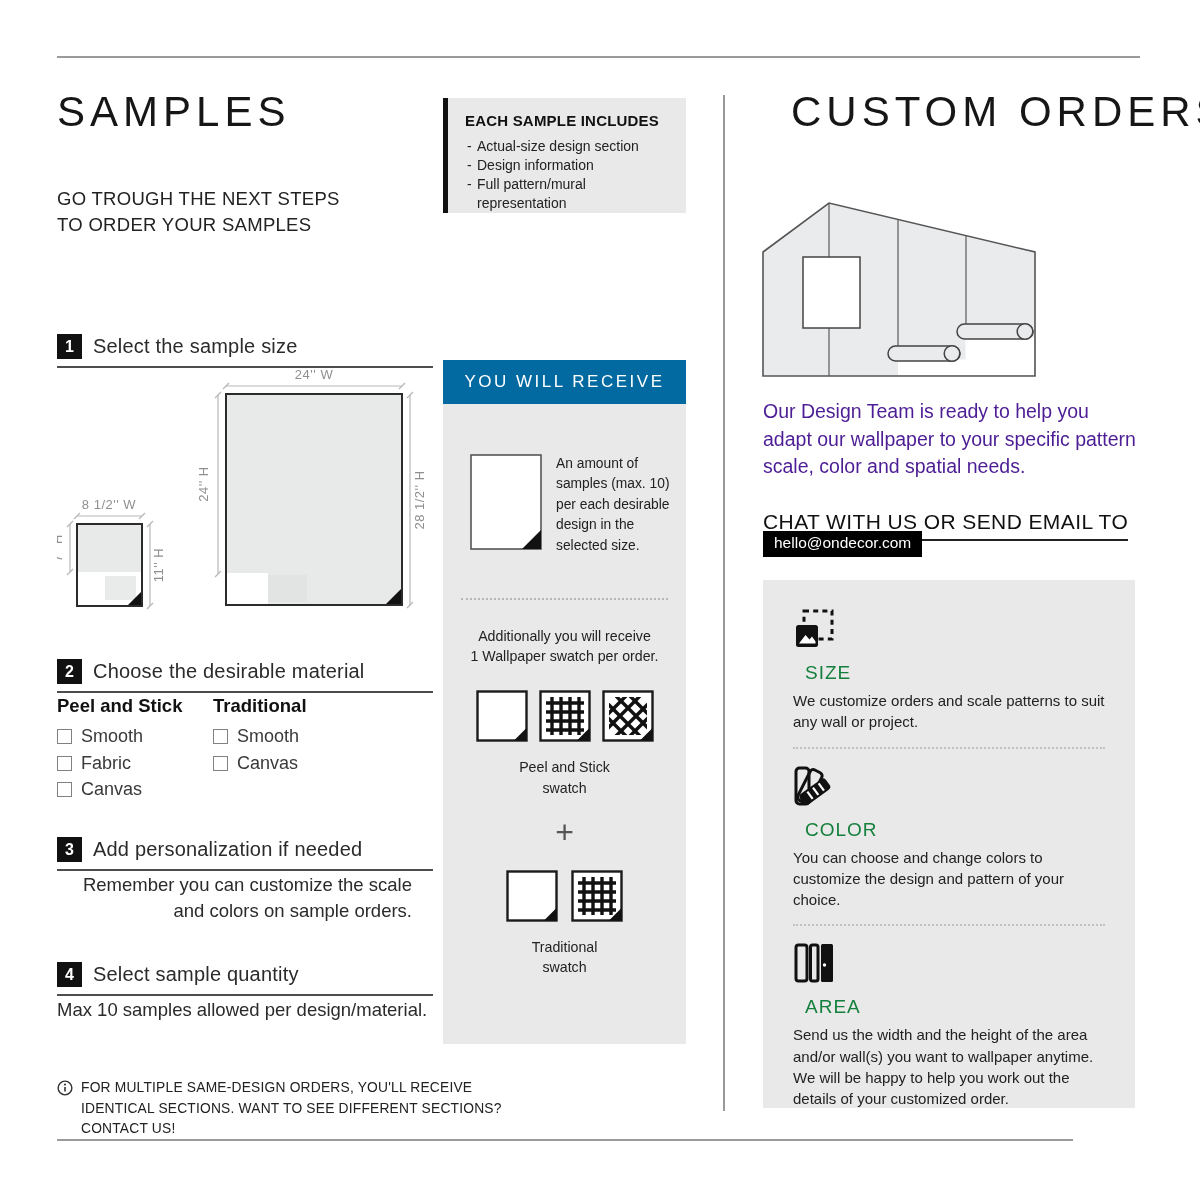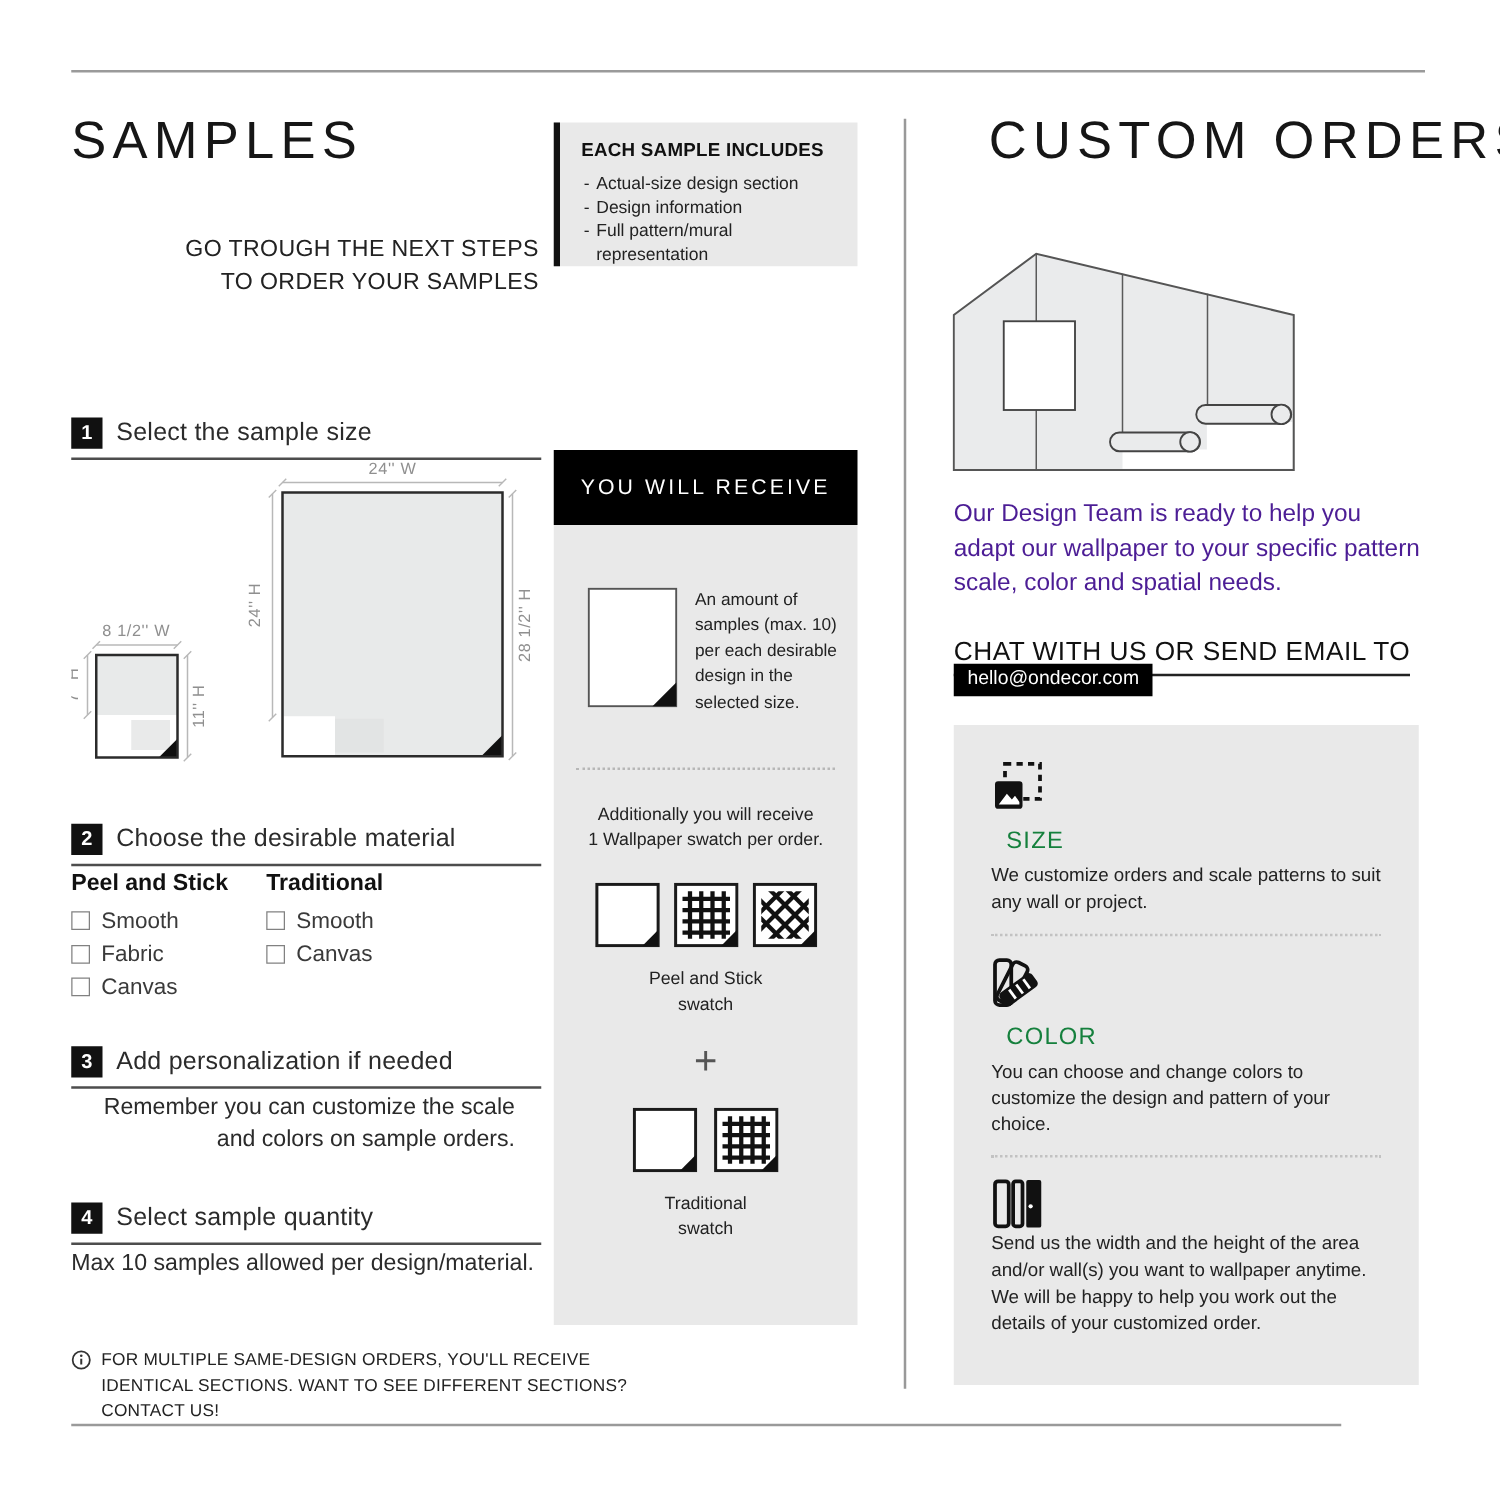--- a/index.html
+++ b/index.html
@@ -29,21 +29,21 @@
 
   .footnote{display:flex;gap:8px;font-size:13.8px;line-height:1.5;color:#222;letter-spacing:.2px;}
 
   
   .includes-box{background:#e9e9e9;border-left:5px solid #111;padding:14px 14px 0 17px;box-sizing:border-box;}
   .inc-title{font-size:15px;font-weight:bold;color:#111;margin-bottom:8px;letter-spacing:.2px;}
   .inc-item{font-size:14px;color:#222;line-height:1.35;padding-left:12px;position:relative;}
   .inc-item::before{content:"-";position:absolute;left:2px;}
 
   
-  .receive-header{height:60px;background:#000000;color:#fff;display:flex;align-items:center;justify-content:center;
+  .receive-header{height:44px;background:#0369a1;color:#fff;display:flex;align-items:center;justify-content:center;
                   font-size:17px;letter-spacing:2.5px;white-space:nowrap;}
   .receive-body{background:#e9e9e9;height:640px;box-sizing:border-box;}
   .rc-sample-row{display:flex;gap:14px;padding:50px 14px 0 27px;}
   .rc-sample-text{font-size:13.8px;line-height:1.48;color:#222;width:122px;}
   .rc-dotline{margin:42px 18px 0;border-top:2px dotted #b7b7b7;}
   .rc-add-text{margin-top:26px;text-align:center;font-size:14.2px;line-height:1.42;color:#222;white-space:pre-line;}
   .rc-swatches{display:flex;justify-content:center;gap:11px;margin-top:24px;}
   .rc-label{margin-top:15px;text-align:center;font-size:14.2px;line-height:1.42;color:#222;white-space:pre-line;}
   .rc-plus{margin-top:18px;text-align:center;font-size:32px;font-weight:300;color:#555;line-height:1;}
   .rc-swatches2{display:flex;justify-content:center;gap:13px;margin-top:22px;}
@@ -62,21 +62,21 @@
   .dim-text{fill:#8f8f8f;font-size:13px;letter-spacing:.5px;}
 </style>
 </head>
 <body>
 
 <div id="canvas">
 
   <div class="abs rule" style="left:57px;top:56px;width:1083px;"></div>
 
   <div class="abs big-title" style="left:57px;top:88px;">SAMPLES</div>
-  <div class="abs intro" style="left:71px;top:186px;width:360px;text-align:right;">GO TROUGH THE NEXT STEPS
+  <div class="abs intro" style="left:57px;top:186px;width:360px;">GO TROUGH THE NEXT STEPS
 TO ORDER YOUR SAMPLES</div>
 
   <div class="abs" style="left:57px;top:334px;width:376px;">
     <div class="step-head">
       <div class="step-num">1</div>
       <div class="step-label">Select the sample size</div>
     </div>
     <div class="step-rule"></div>
   </div>
 
@@ -330,18 +330,19 @@
     <div class="f-title">COLOR</div>
     <div class="f-text">You can choose and change colors to customize the design and pattern of your choice.</div>
     <div class="f-divider"></div>
 
     <svg width="42" height="42" viewBox="0 0 42 42">
       <rect x="3" y="3" width="11" height="36" rx="2.5" fill="none" stroke="#111" stroke-width="3"></rect>
       <rect x="17.5" y="3" width="7.5" height="36" rx="2" fill="none" stroke="#111" stroke-width="3"></rect>
       <rect x="28" y="2" width="12" height="38" rx="1.5" fill="#111"></rect>
       <circle cx="31.5" cy="23" r="1.7" fill="#fff"></circle>
     </svg>
+    <div class="f-title">AREA</div>
     <div class="f-text">Send us the width and the height of the area and/or wall(s) you want to wallpaper anytime. We will be happy to help you work out the details of your customized order.</div>
   </div>
 
   <div class="abs rule" style="left:57px;top:1139px;width:1016px;"></div>
 
 </div>
 
 </body></html>

